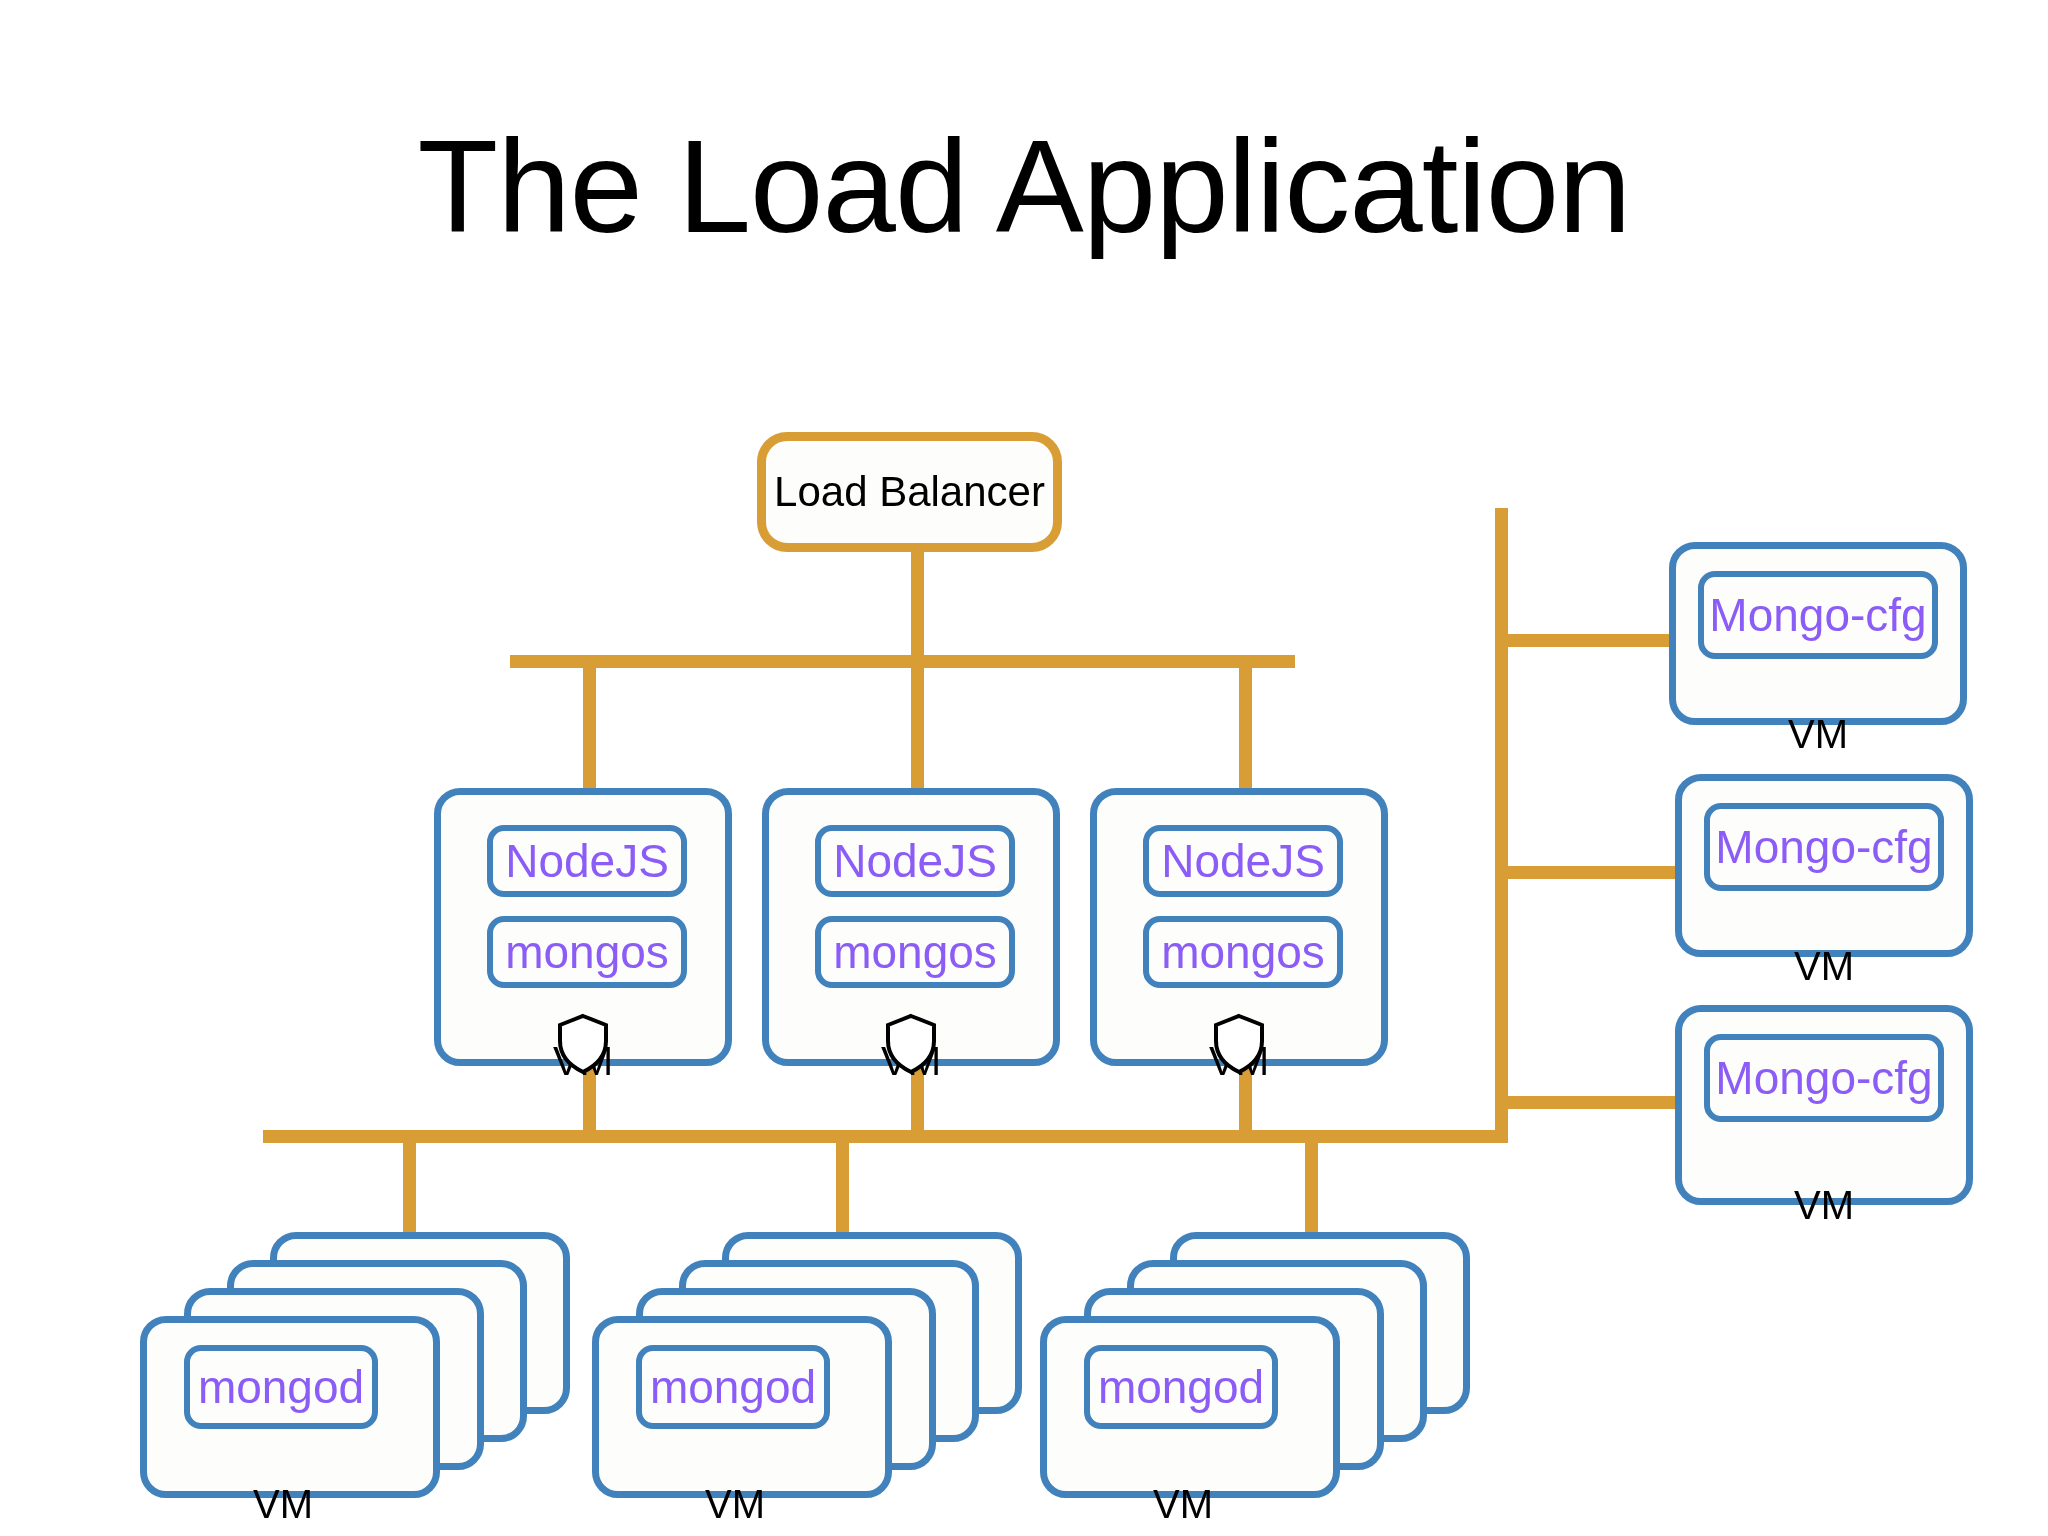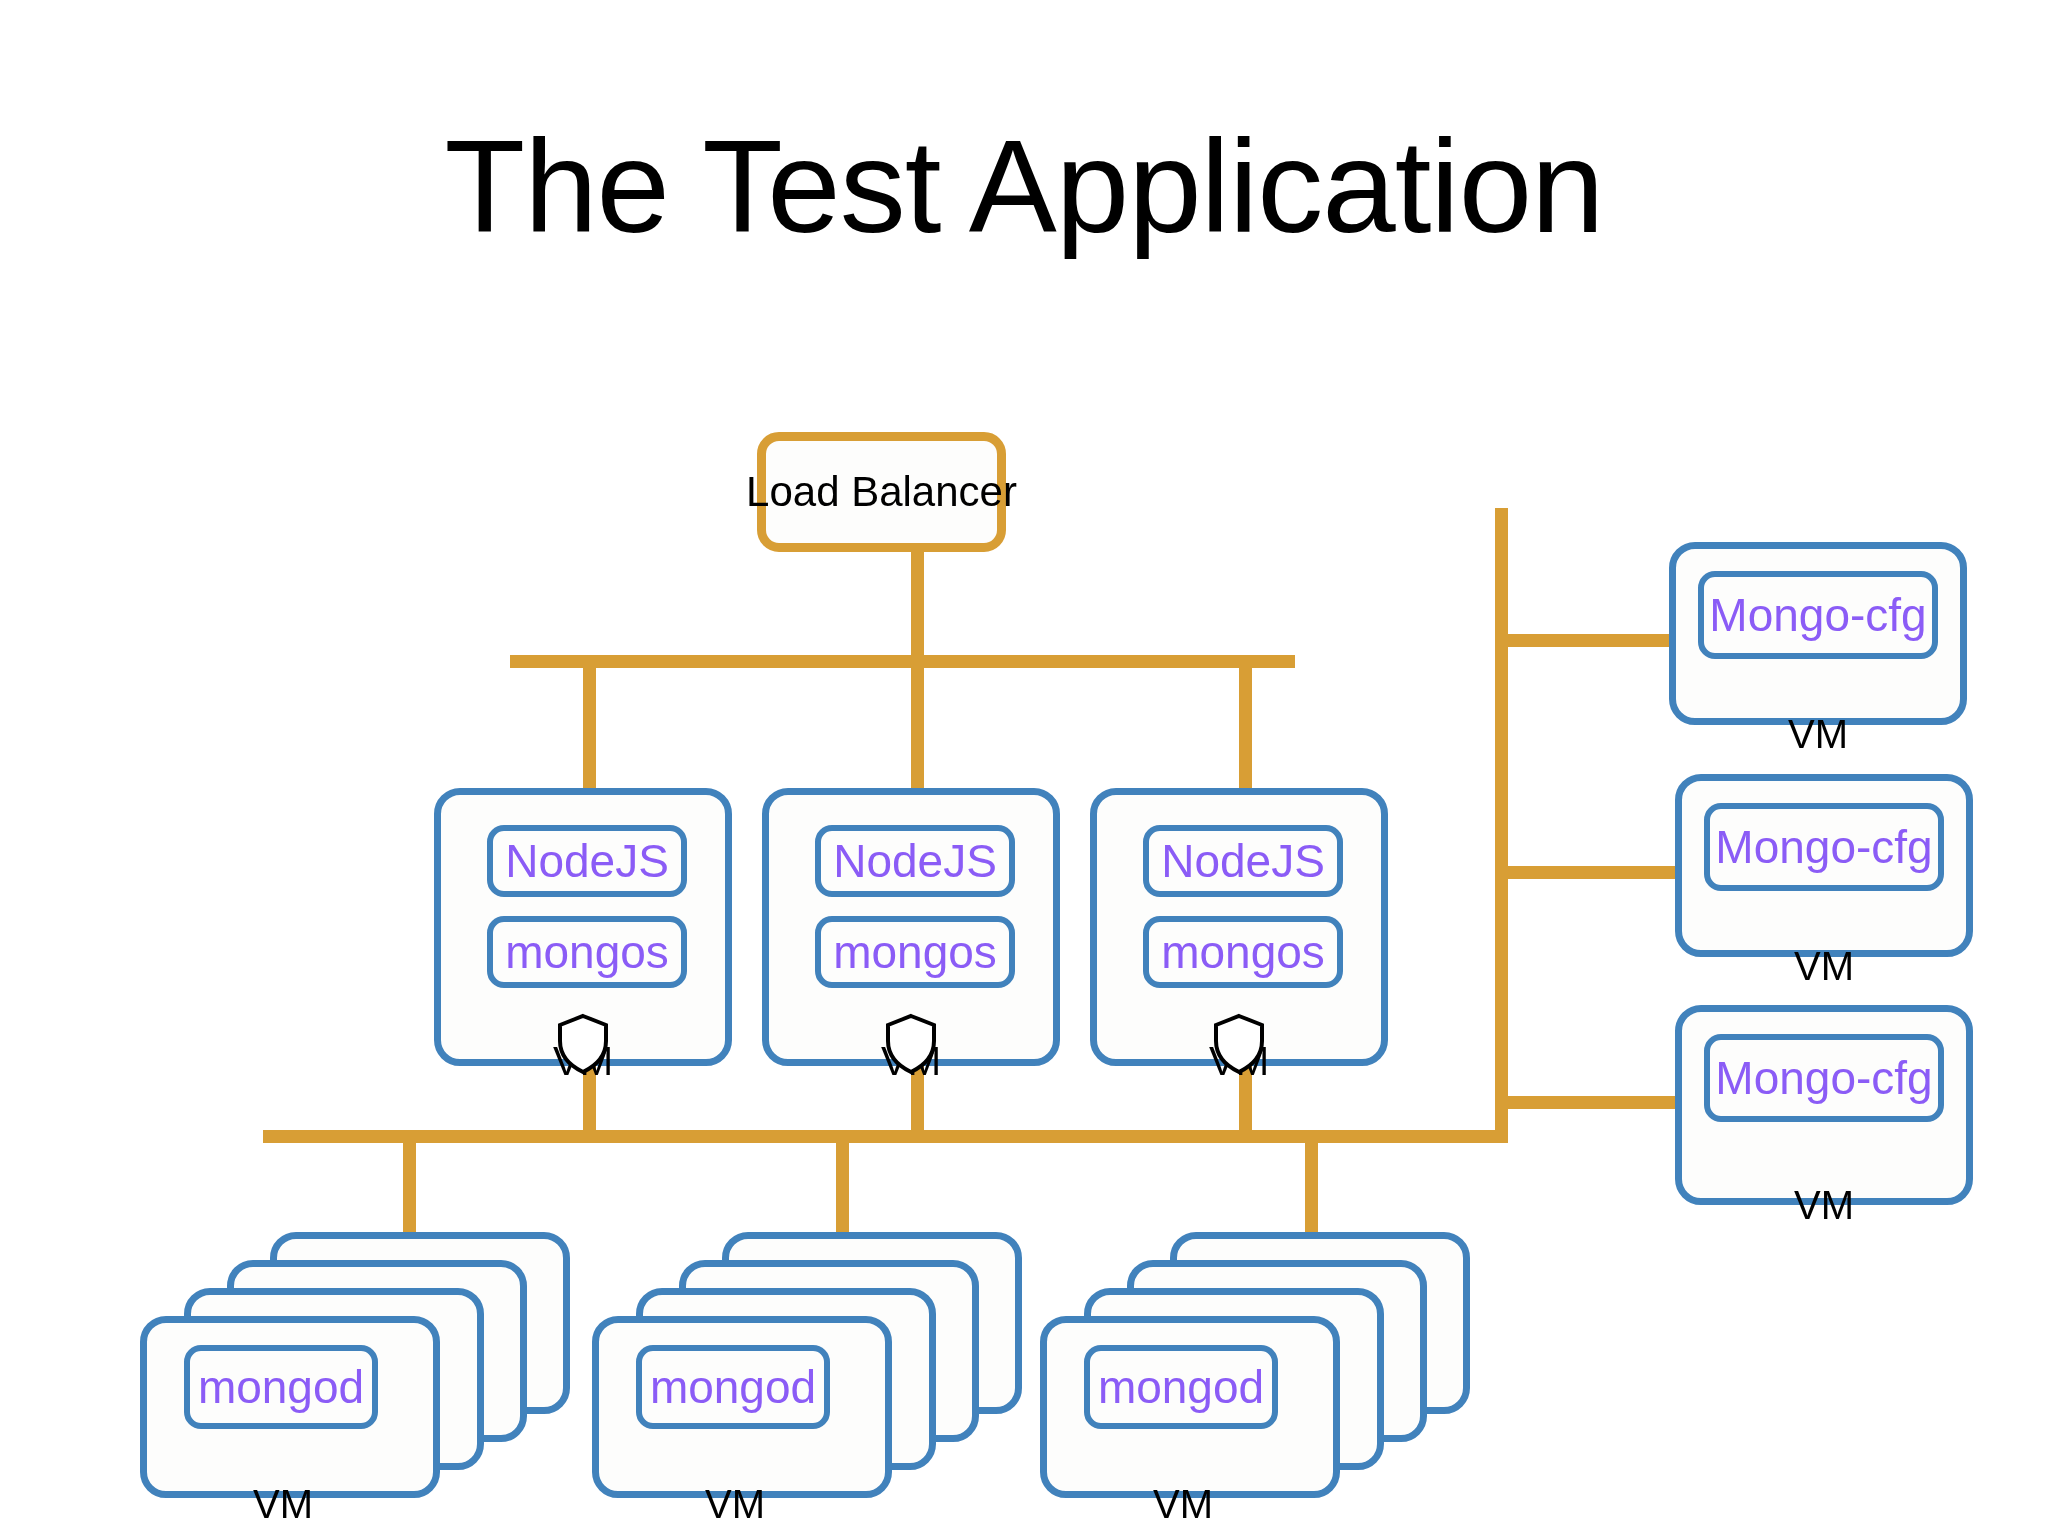--- a/index.html
+++ b/index.html
@@ -115,21 +115,21 @@
     height: 62px;
     z-index: 6;
   }
   .shield-icon svg { display: block; width: 100%; height: 100%; }
 </style>
 </head>
 <body>
 
 <div id="stage">
 
-  <div id="page-title">The Test Application</div>
+  <div id="page-title">The Load Application</div>
 
   <div class="wire v" style="left:911px; top:551px; height:110px;"></div>
 
   <div class="wire h" style="left:510px; top:655px; width:785px;"></div>
 
   <div class="wire v" style="left:583px; top:655px; height:135px;"></div>
   <div class="wire v" style="left:911px; top:655px; height:135px;"></div>
   <div class="wire v" style="left:1239px; top:655px; height:135px;"></div>
 
   <div class="wire v" style="left:583px; top:1065px; height:78px;"></div>
@@ -140,21 +140,21 @@
 
   <div class="wire v" style="left:403px; top:1130px; height:105px;"></div>
   <div class="wire v" style="left:836px; top:1130px; height:105px;"></div>
   <div class="wire v" style="left:1305px; top:1130px; height:105px;"></div>
 
   <div class="wire v" style="left:1495px; top:508px; height:635px;"></div>
   <div class="wire h" style="left:1495px; top:634px; width:180px;"></div>
   <div class="wire h" style="left:1495px; top:866px; width:180px;"></div>
   <div class="wire h" style="left:1495px; top:1096px; width:180px;"></div>
 
-  <div class="node lb-box" style="left:757px; top:432px; width:249px; height:120px;">
+  <div class="node lb-box" style="left:757px; top:432px; width:305px; height:120px;border-radius:30px;">
     <div class="lb-label">Load Balancer</div>
   </div>
 
   <div class="node vm-box" style="left:434px; top:788px; width:298px; height:278px;">
     <div class="inner-box" style="left:46px; top:30px; width:200px; height:72px;">
       <span class="box-label">NodeJS</span>
     </div>
     <div class="inner-box" style="left:46px; top:121px; width:200px; height:72px;">
       <span class="box-label">mongos</span>
     </div>

